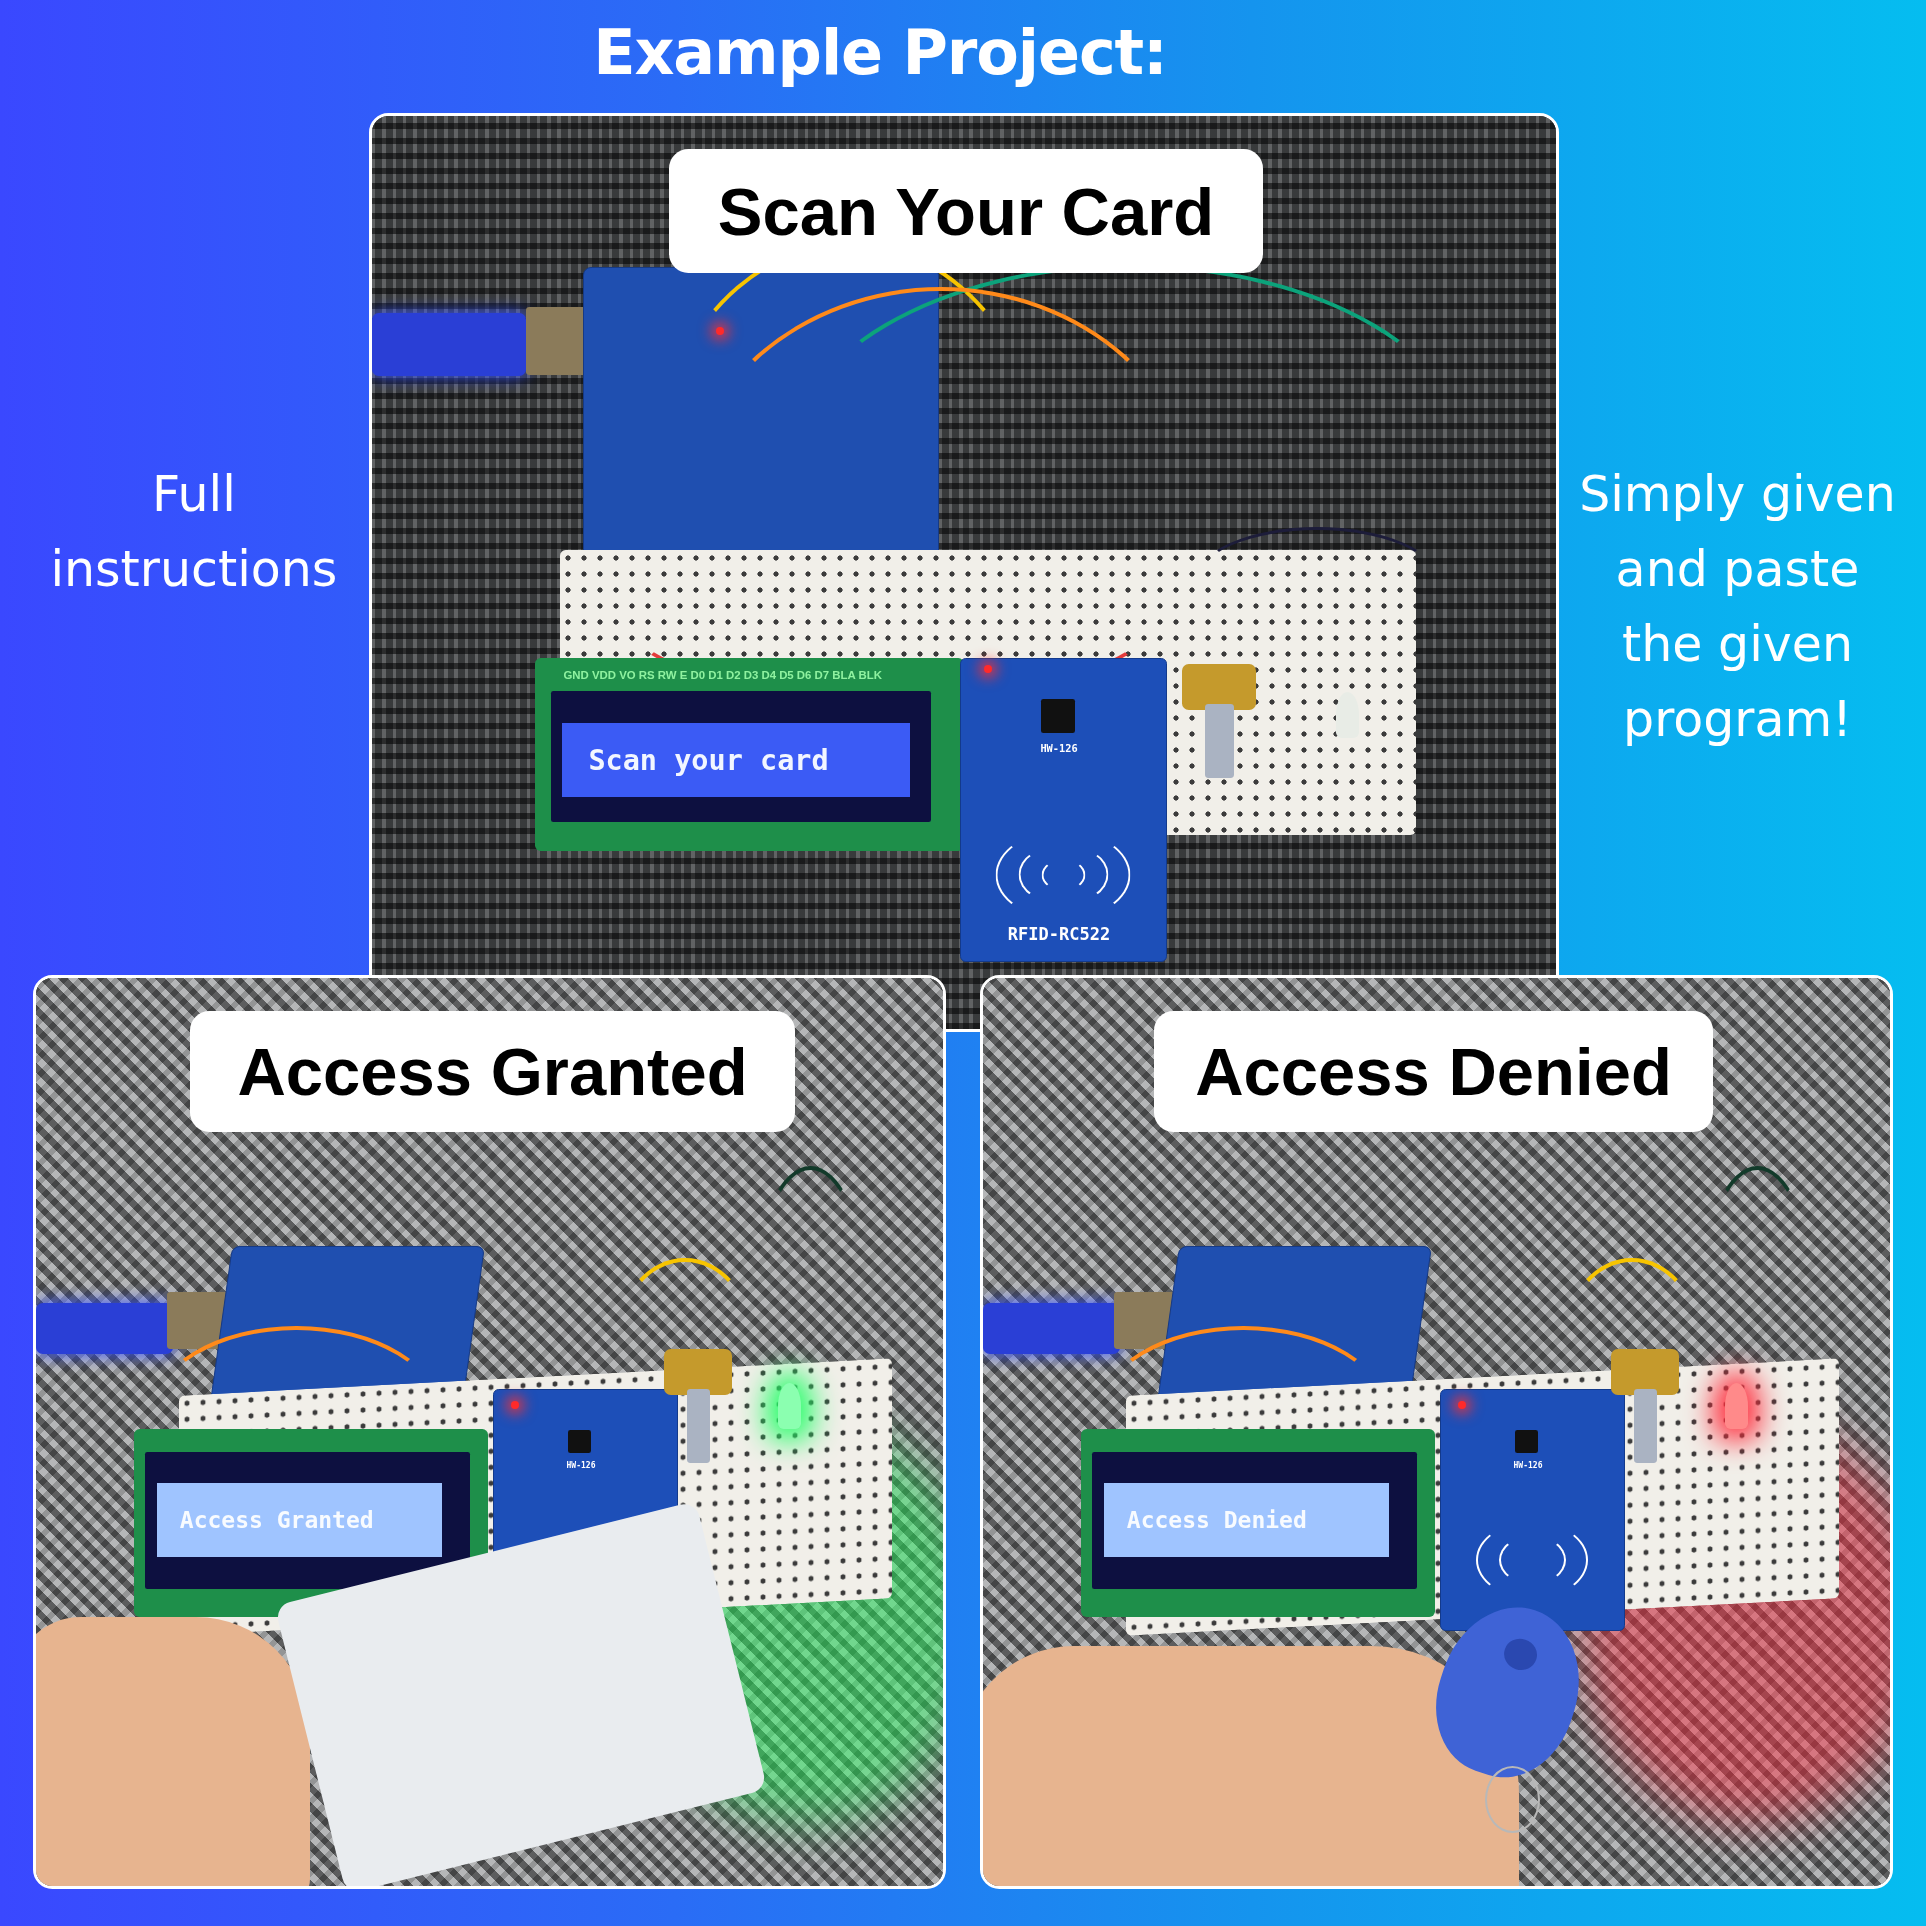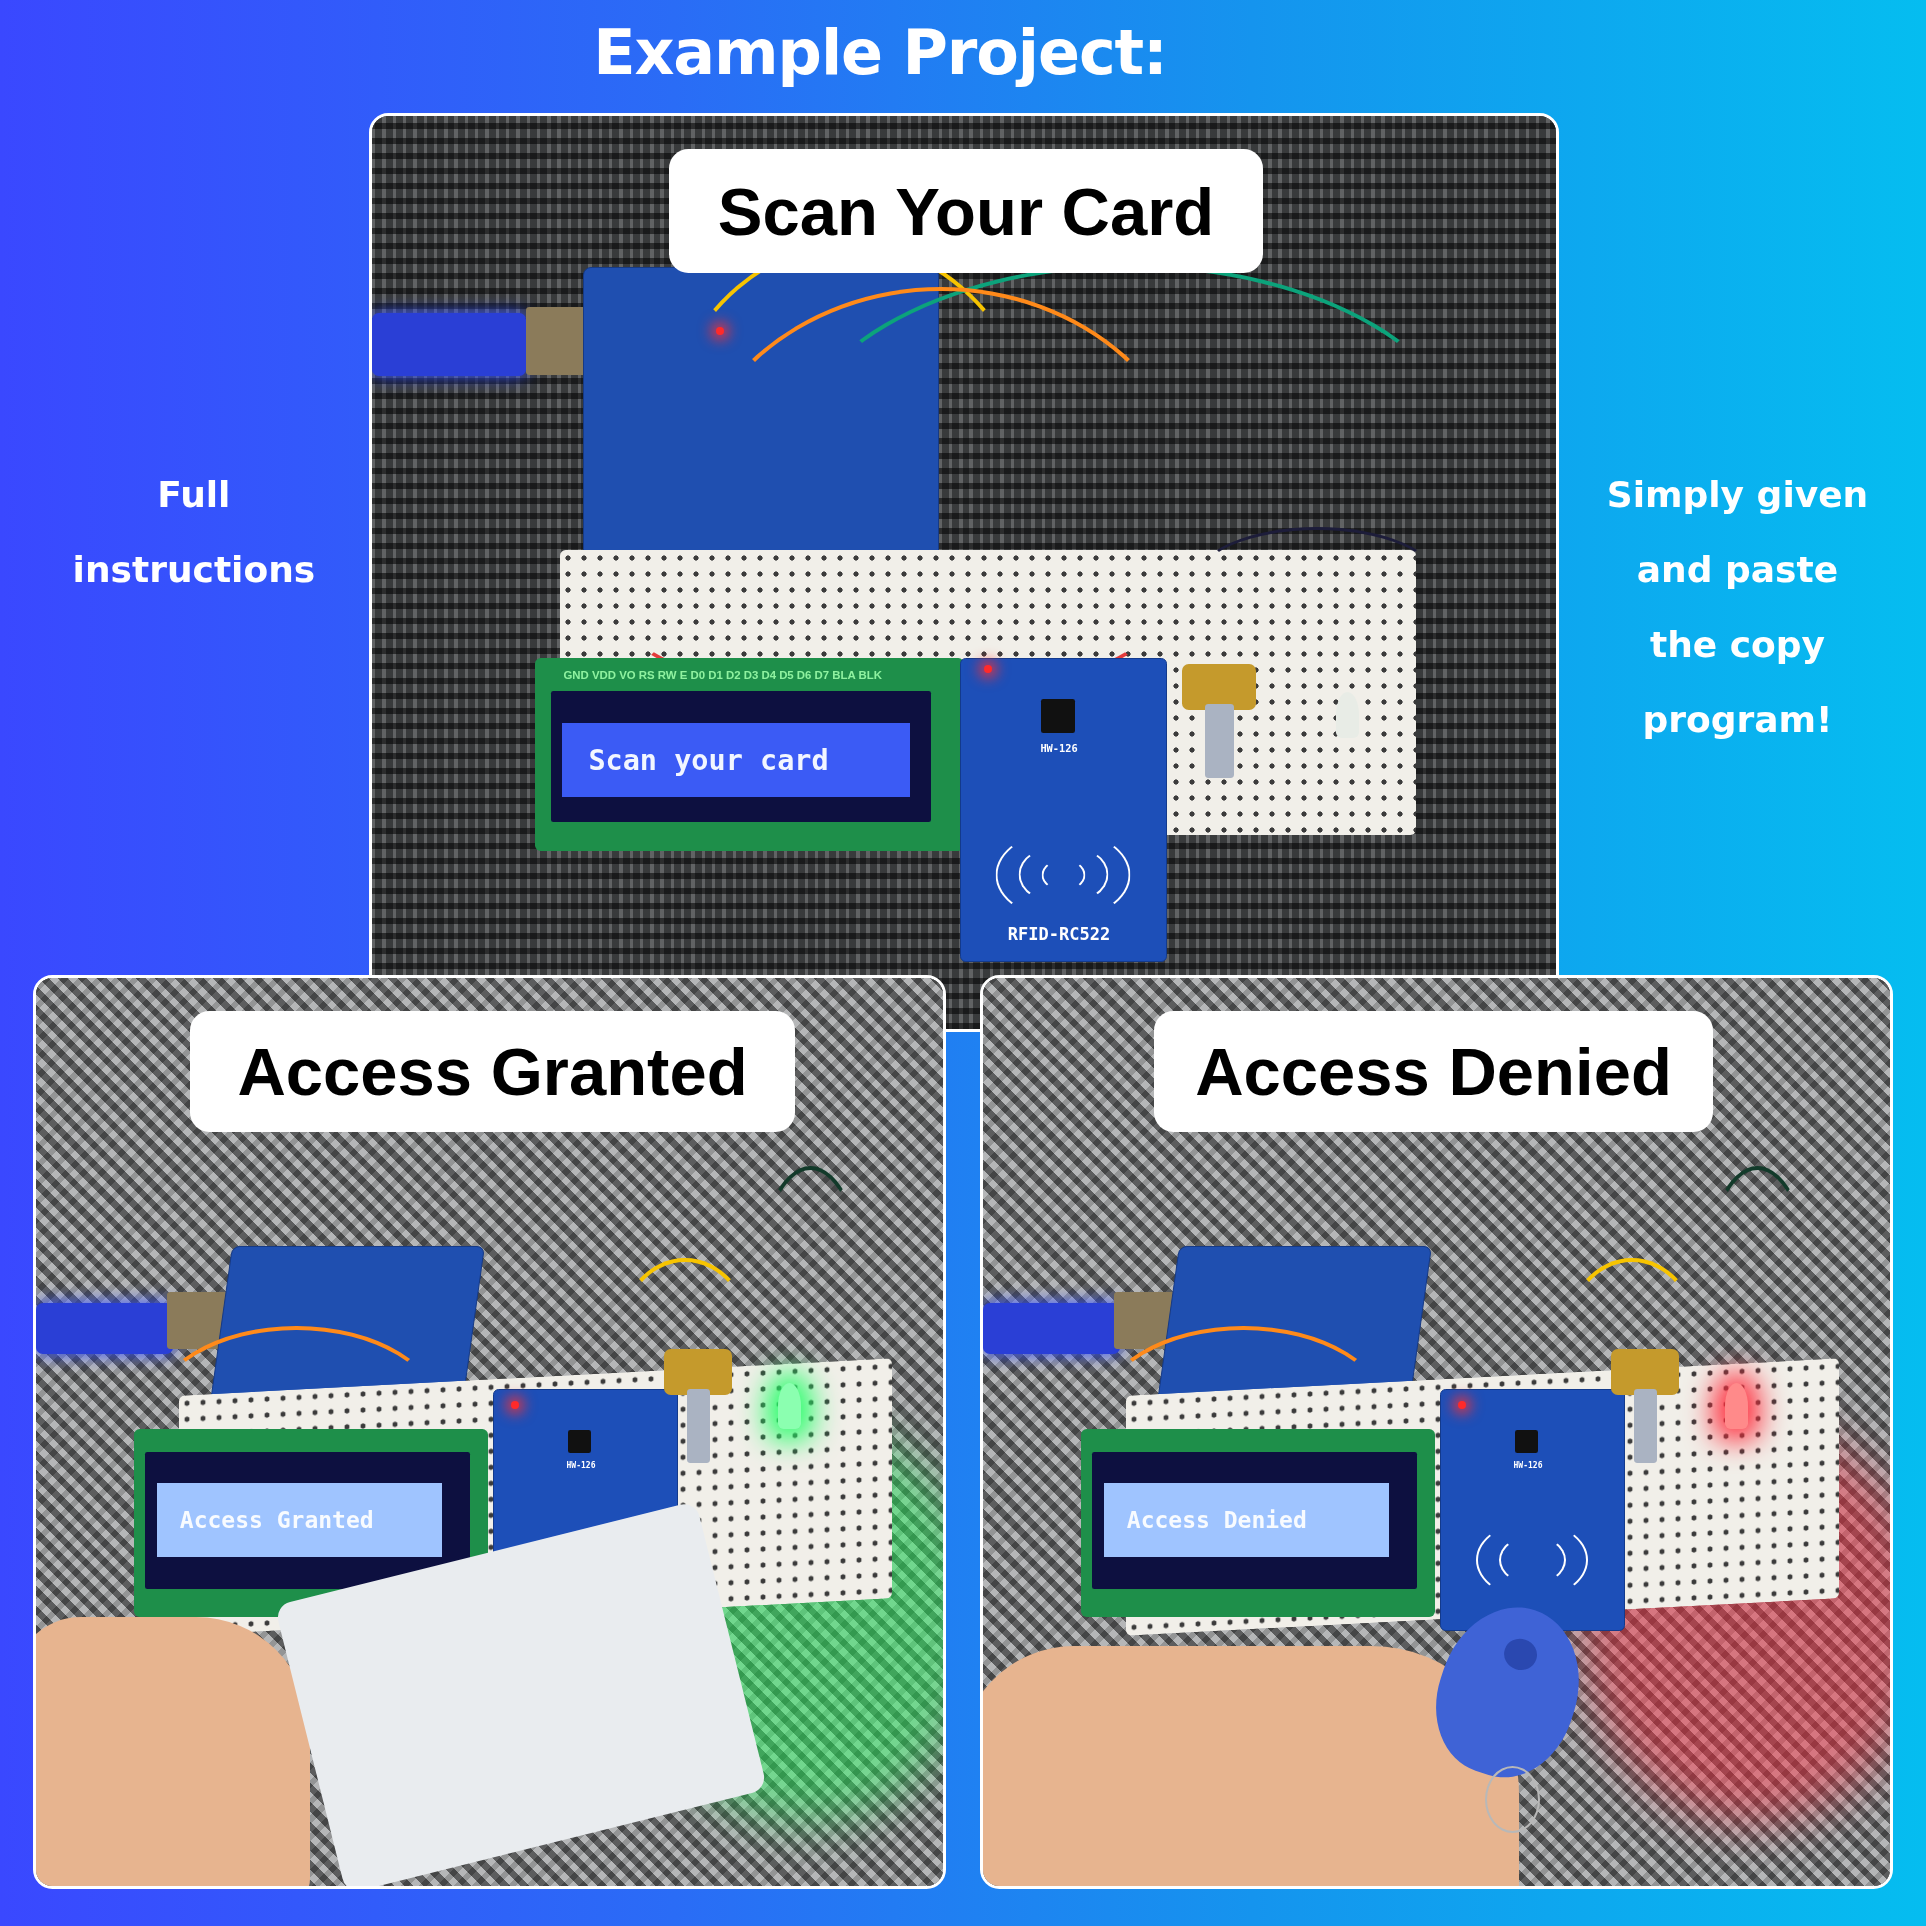--- a/index.html
+++ b/index.html
@@ -1,21 +1,21 @@
 <!DOCTYPE html>
 <html style="font-size:9px"><head>
 <meta charset="utf-8">
 <style>
   html,body{margin:0;padding:0;}
   body{width:1926px;height:1926px;overflow:hidden;position:relative;
     background:linear-gradient(90deg,#3a48ff 0%,#2a6cf6 35%,#1594ee 65%,#05bdf0 100%);
     font-family:"DejaVu Sans","Liberation Sans",sans-serif;}
   .headline{position:absolute;left:0;top:16px;width:1760px;text-align:center;color:#fff;
     font-weight:bold;font-size:62px;letter-spacing:-1.1px;}
-  .side{position:absolute;color:#fff;font-weight:bold;font-size:36px;line-height:75px;text-align:center;}
+  .side{position:absolute;color:#fff;font-weight:normal;font-size:49px;line-height:75px;text-align:center;}
   .side.left{left:11.4px;top:457px;width:365px;}
   .side.right{left:1552px;top:457px;width:371px;}
   .panel{position:absolute;border:3.4px solid #fff;border-radius:19.4px;overflow:hidden;
     background:#55585a;box-sizing:border-box;}
   .mat{position:absolute;inset:0;
     background:
       repeating-linear-gradient(0deg,rgba(0,0,0,.55) 0 5.7px,rgba(0,0,0,0) 5.7px 15px),
       repeating-linear-gradient(90deg,rgba(255,255,255,.12) 0 3.4px,rgba(0,0,0,.25) 3.4px 10.3px),
       #4b4d4f;}
   .mat.light{background:
@@ -58,21 +58,21 @@
 
 <div class="headline">Example Project:</div>
 
 <div class="side left">
   <div>Full</div>
   <div>instructions</div>
 </div>
 <div class="side right">
   <div>Simply given</div>
   <div>and paste</div>
-  <div>the copy</div>
+  <div>the given</div>
   <div>program!</div>
 </div>
 
 <div class="panel" style="left:369px;top:113px;width:1190px;height:919px;">
   <div class="mat"></div>
   <div class="usb" style="left:0;top:197px;width:154px;height:63px;"></div>
   <div class="usb-plug" style="left:154px;top:191px;width:86px;height:68px;"></div>
   <div class="board" style="left:211px;top:151px;width:354px;height:399px;"></div>
   <div class="led-red" style="left:344px;top:211px;width:8px;height:8px;"></div>
   <div class="breadboard" style="left:188px;top:434px;width:856px;height:285px;"></div>

